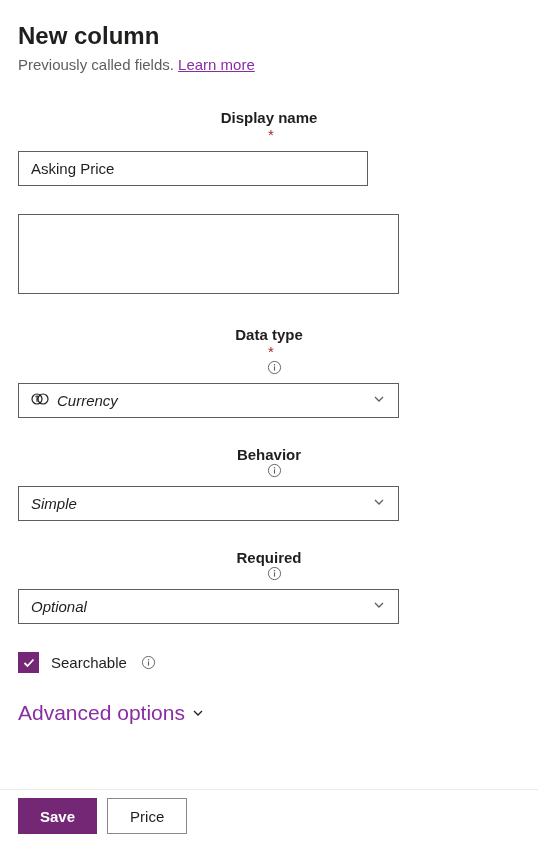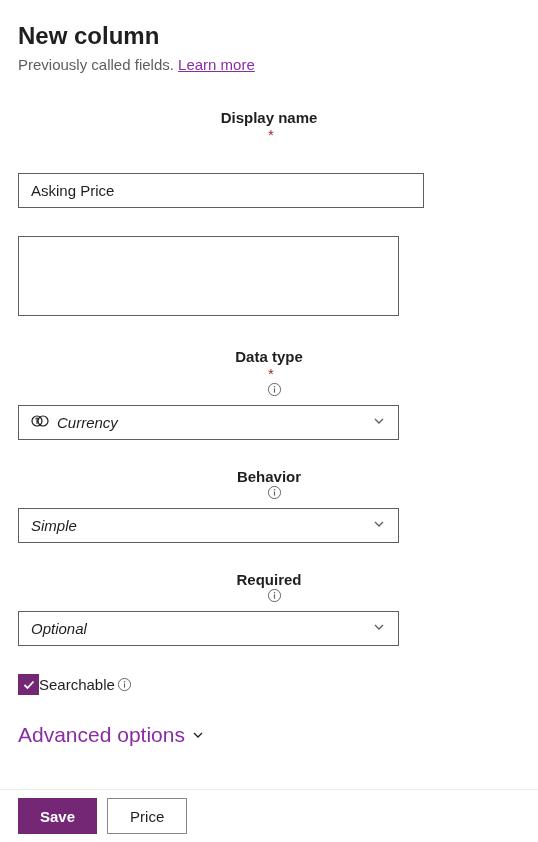--- a/index.html
+++ b/index.html
@@ -50,29 +50,28 @@
       color: #a4262c;
       margin-left: 4px;
       font-weight: 400;
     }
     .info-icon {
       display: inline-flex;
       align-items: center;
       margin-left: 10px;
     }
     .text-input {
-      width: 406px;
+      width: 350px;
       height: 35px;
       border: 1px solid #605e5c;
       padding: 0 12px;
       font-size: 15px;
       font-family: inherit;
       color: #201f1e;
       outline: none;
-      margin-top: 22px;
     }
     .textarea-input {
       width: 381px;
       height: 80px;
       border: 1px solid #605e5c;
       padding: 8px 12px;
       font-size: 15px;
       font-family: inherit;
       color: #201f1e;
       outline: none;
@@ -95,20 +94,21 @@
       display: flex;
       align-items: center;
       gap: 8px;
     }
     .chevron-svg {
       flex-shrink: 0;
     }
     .checkbox-row {
       display: flex;
       align-items: center;
+      gap: 12px;
       margin-bottom: 28px;
     }
     .checkbox {
       width: 21px;
       height: 21px;
       background: #742774;
       display: flex;
       align-items: center;
       justify-content: center;
       cursor: pointer;

